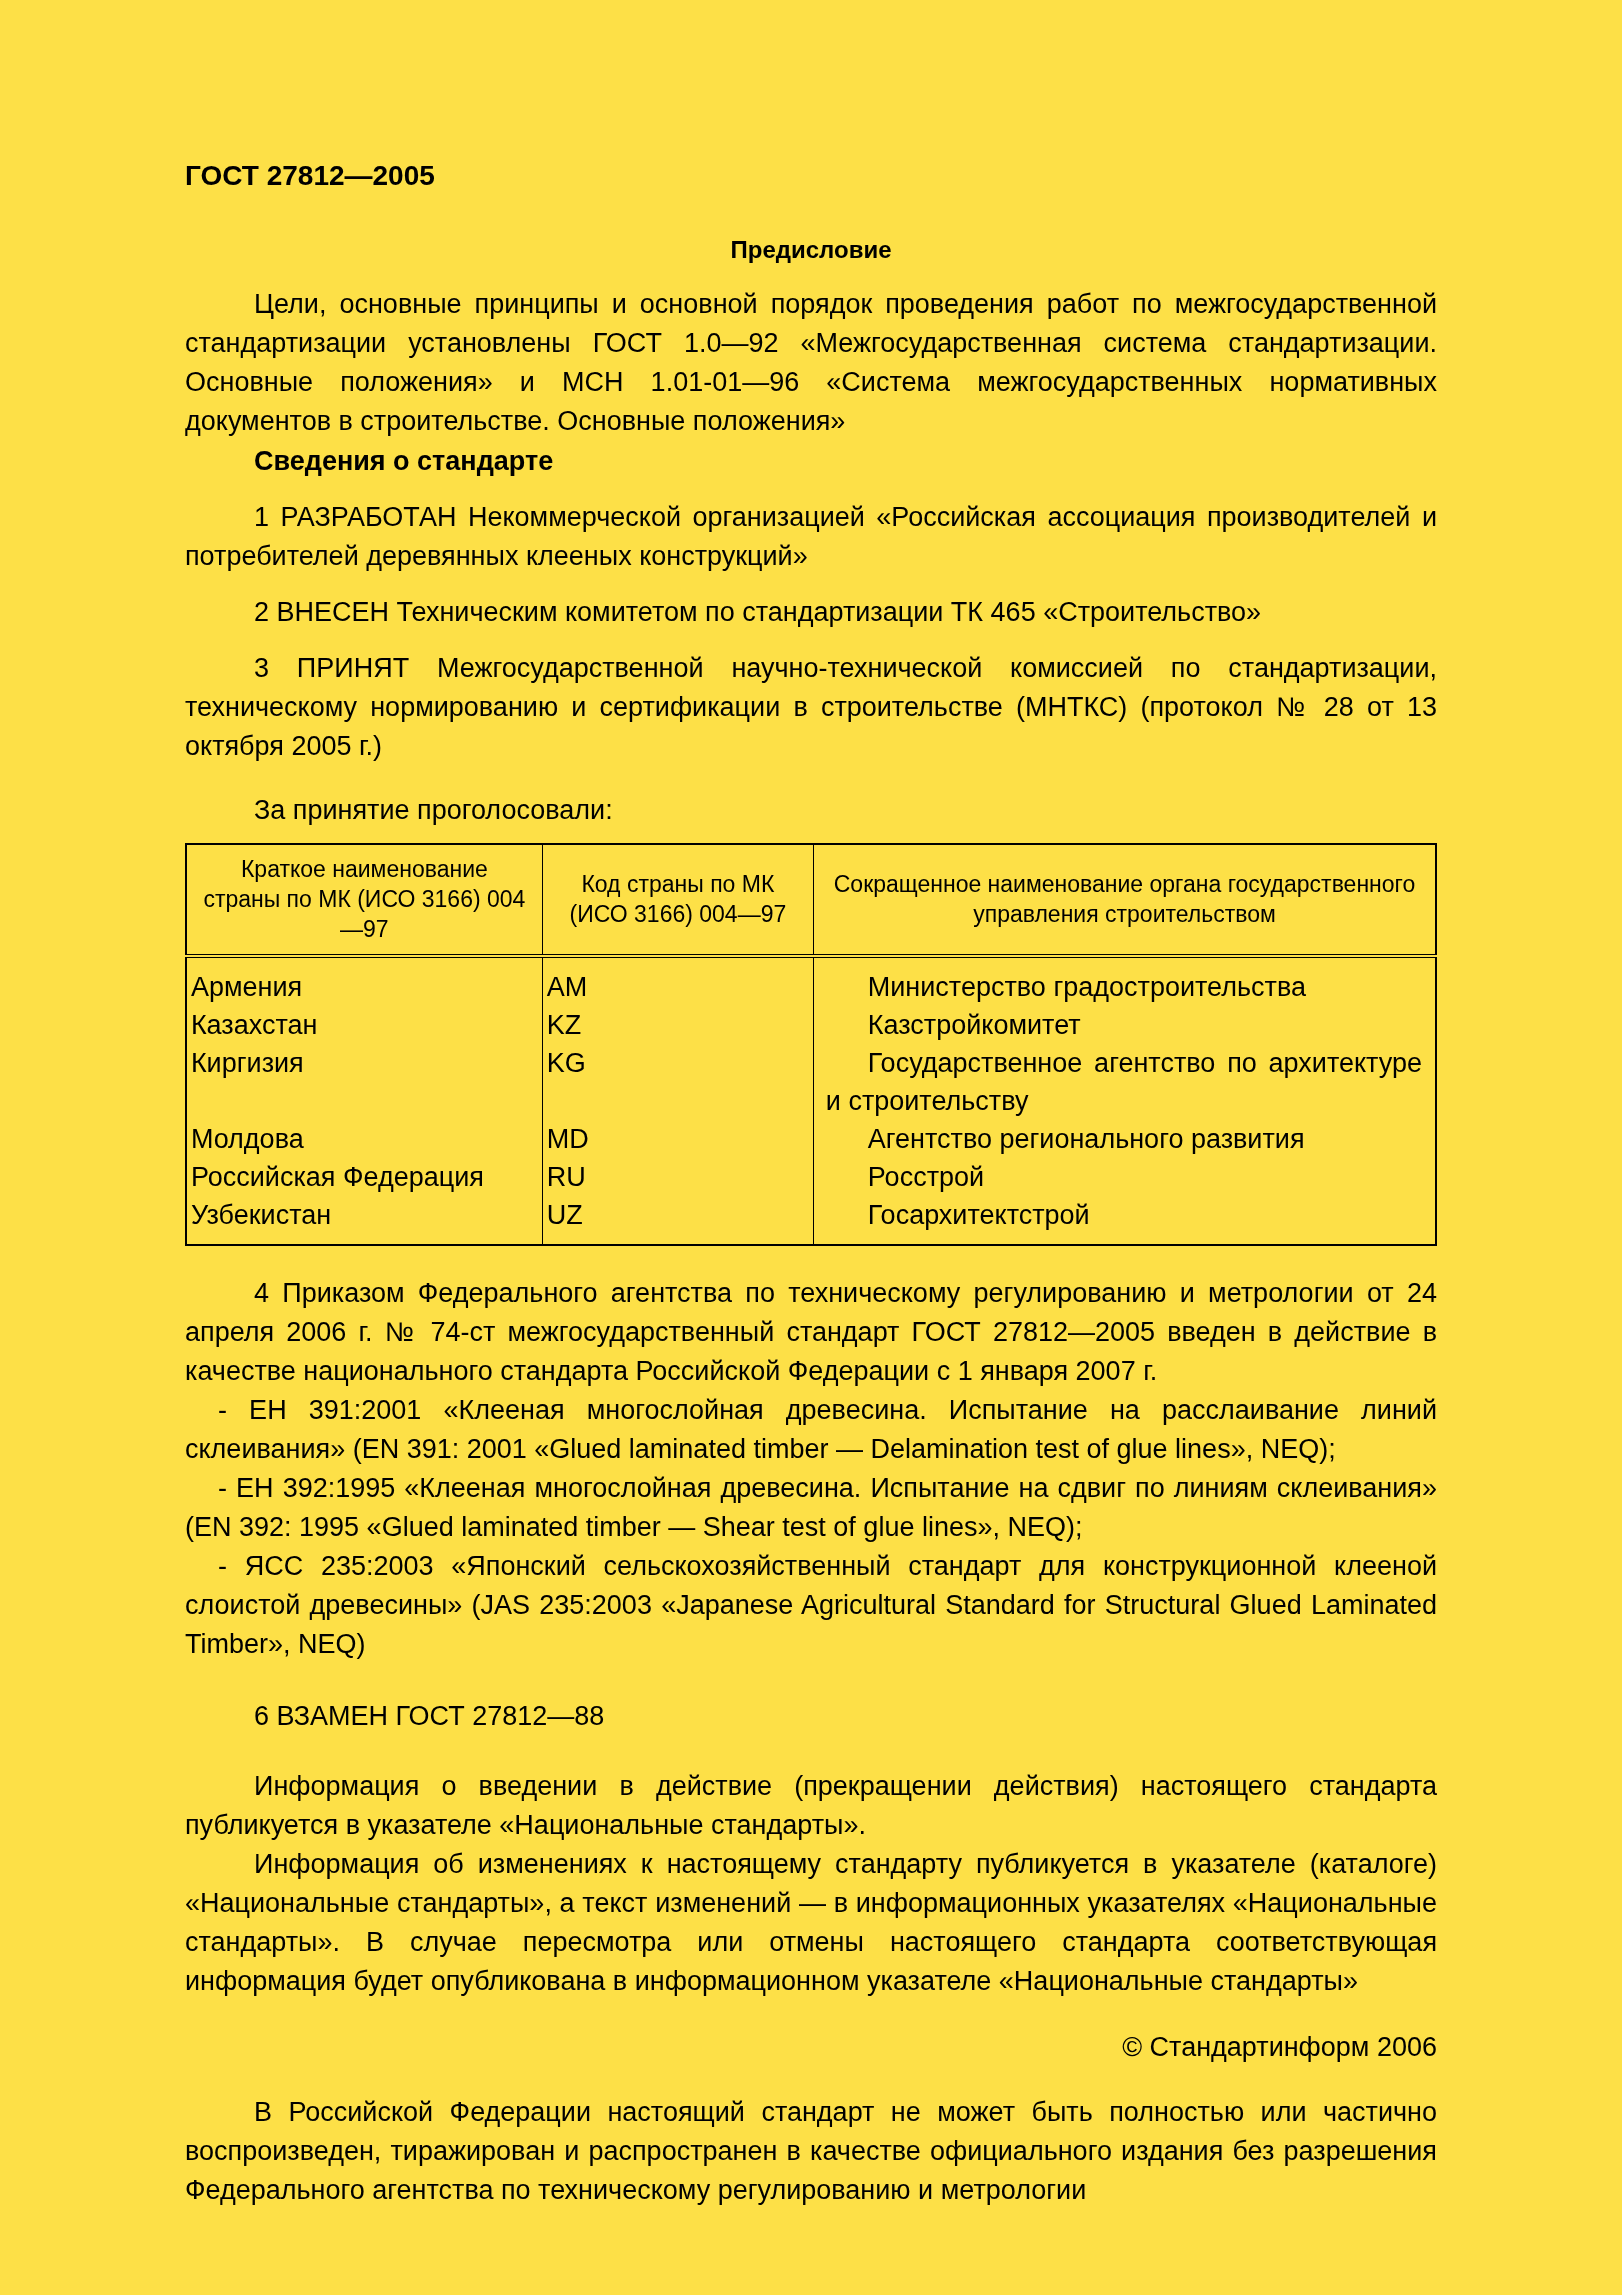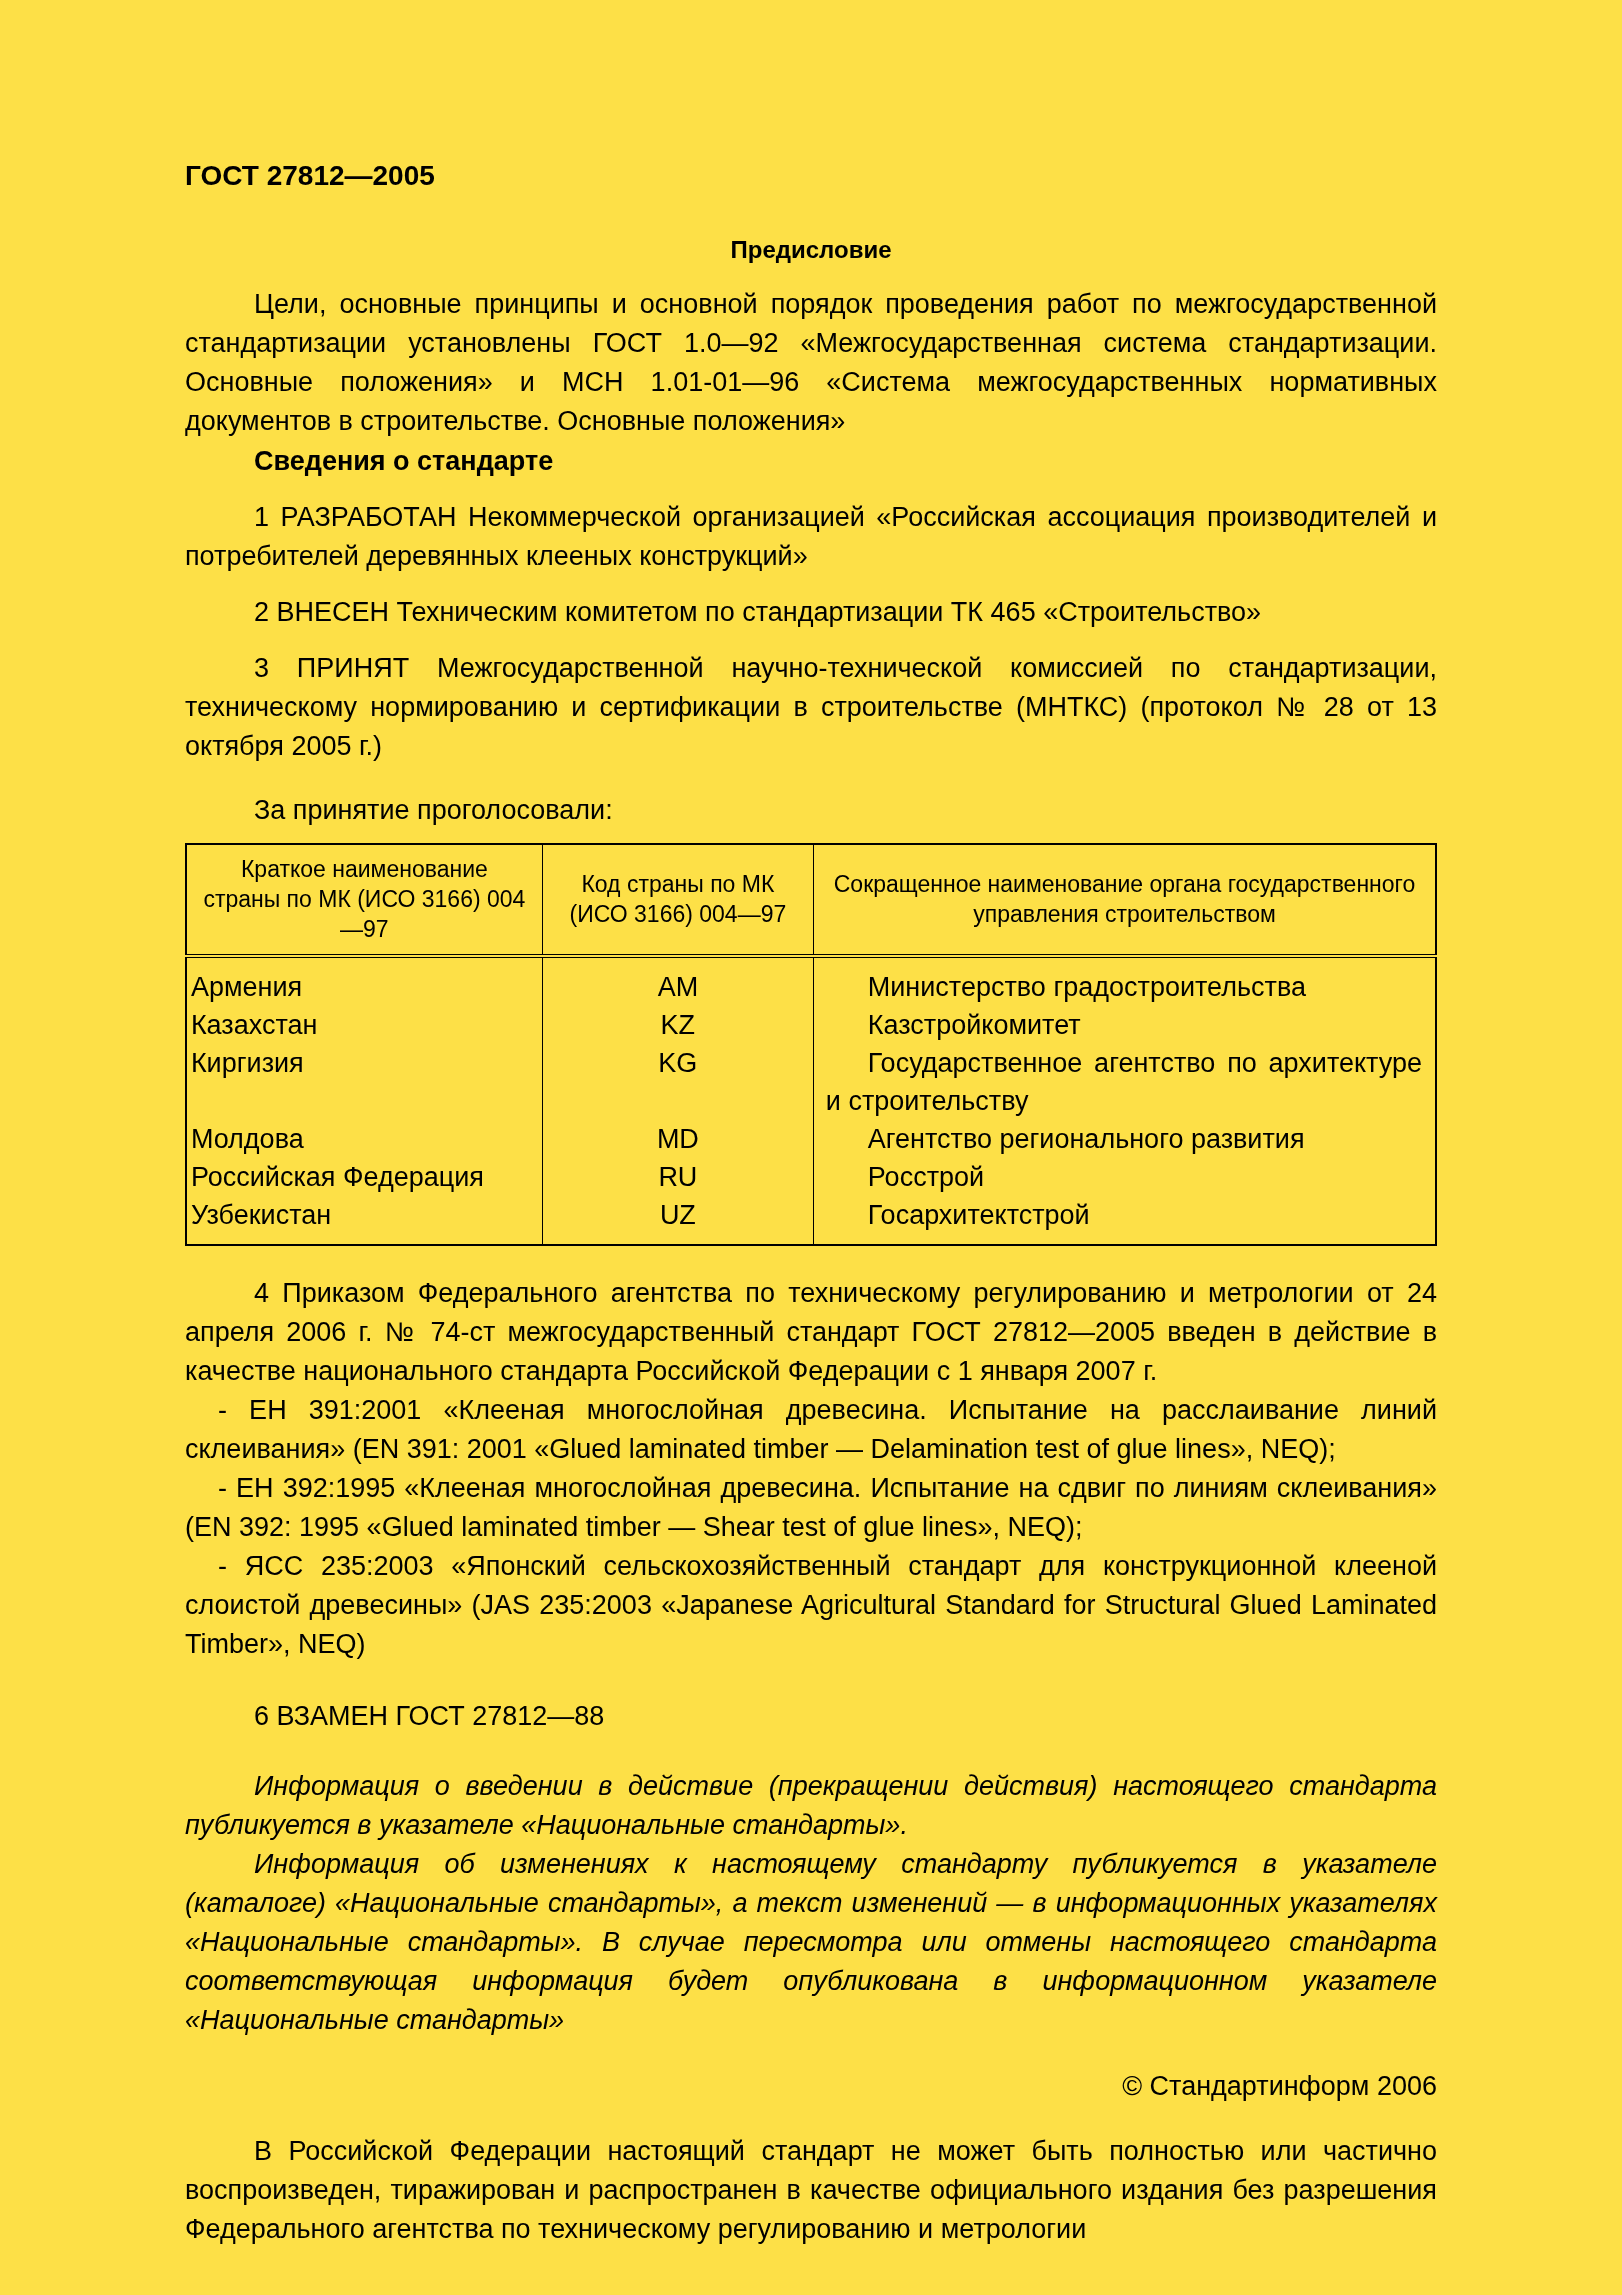--- a/index.html
+++ b/index.html
@@ -74,32 +74,31 @@
     border-bottom: 4.6px double #000;
   }
   table.vote th + th,
   table.vote td + td { border-left: 1.3px solid #000; }
   table.vote td {
     vertical-align: top;
     line-height: 38px;
     padding: 0 3.9px;
   }
   table.vote td.c1 { }
-  table.vote td.c2 { text-align: center; }
+  table.vote td.c2 { text-align: left; }
   table.vote td.c3 {
     padding-left: 11.8px;
     padding-right: 13px;
     text-indent: 42px;
     text-align: justify;
   }
   table.vote tbody tr:first-child td { padding-top: 9.2px; }
   table.vote tbody tr:last-child td  { padding-bottom: 10.5px; }
 
   .notice {
-    font-style: italic;
     text-align: justify;
     text-indent: 69px;
   }
   .copyright {
     text-align: right;
     text-indent: 0;
   }
 </style>
 </head>
 <body>

